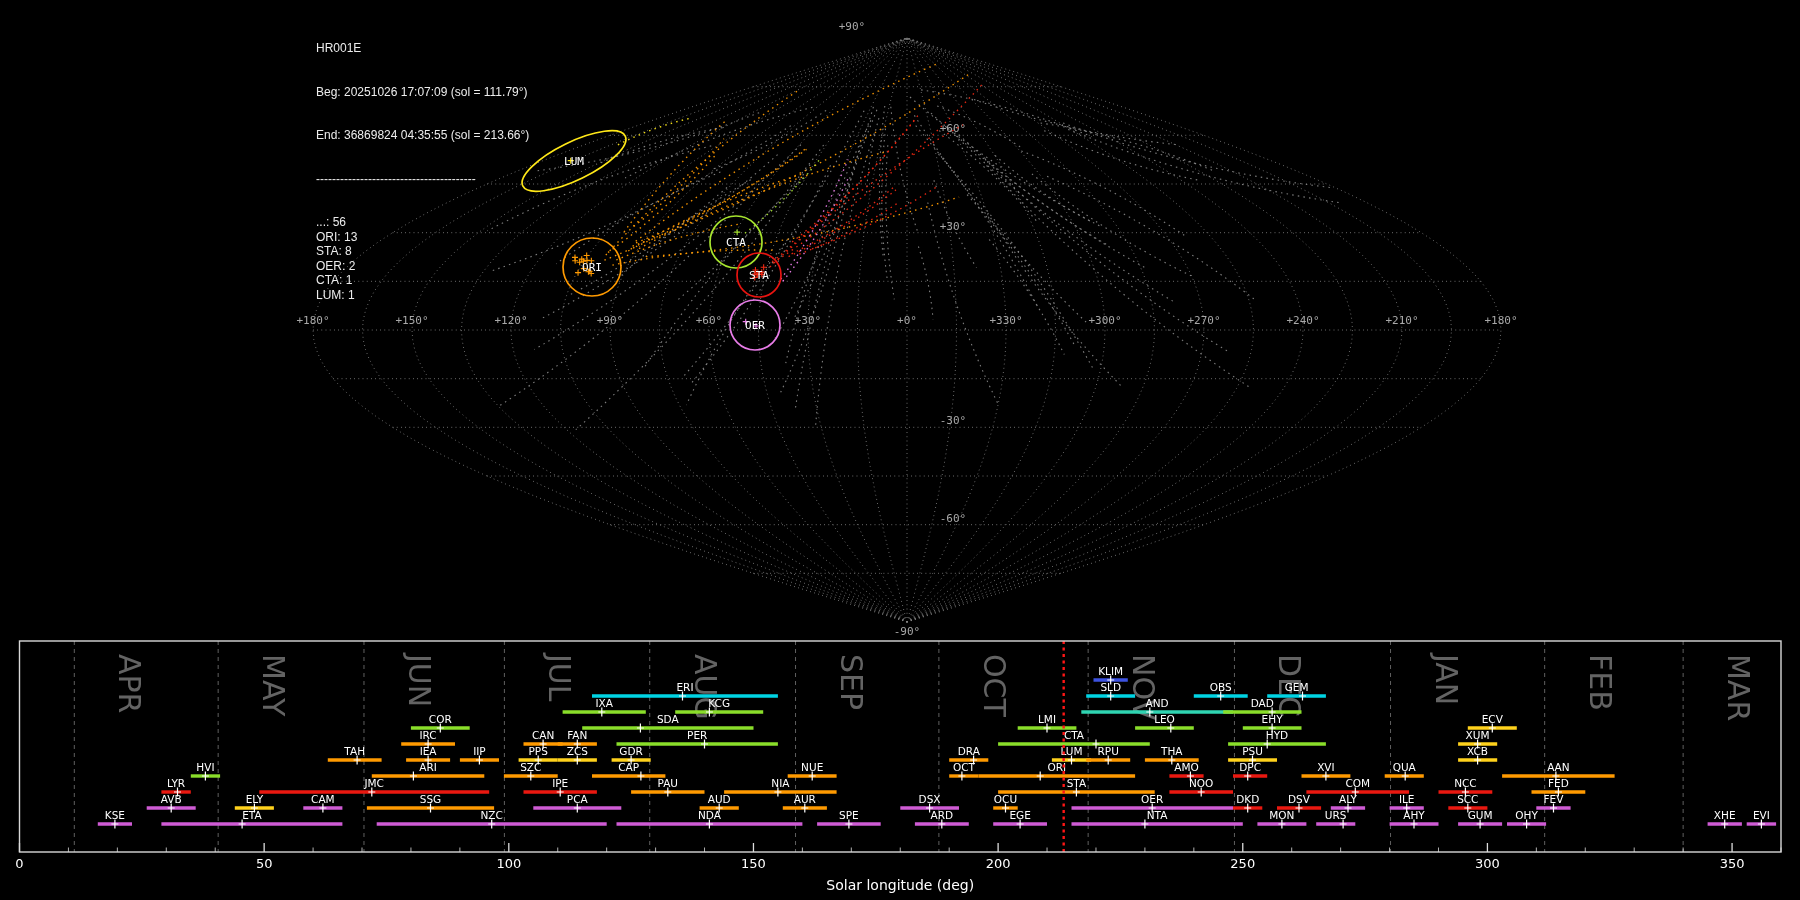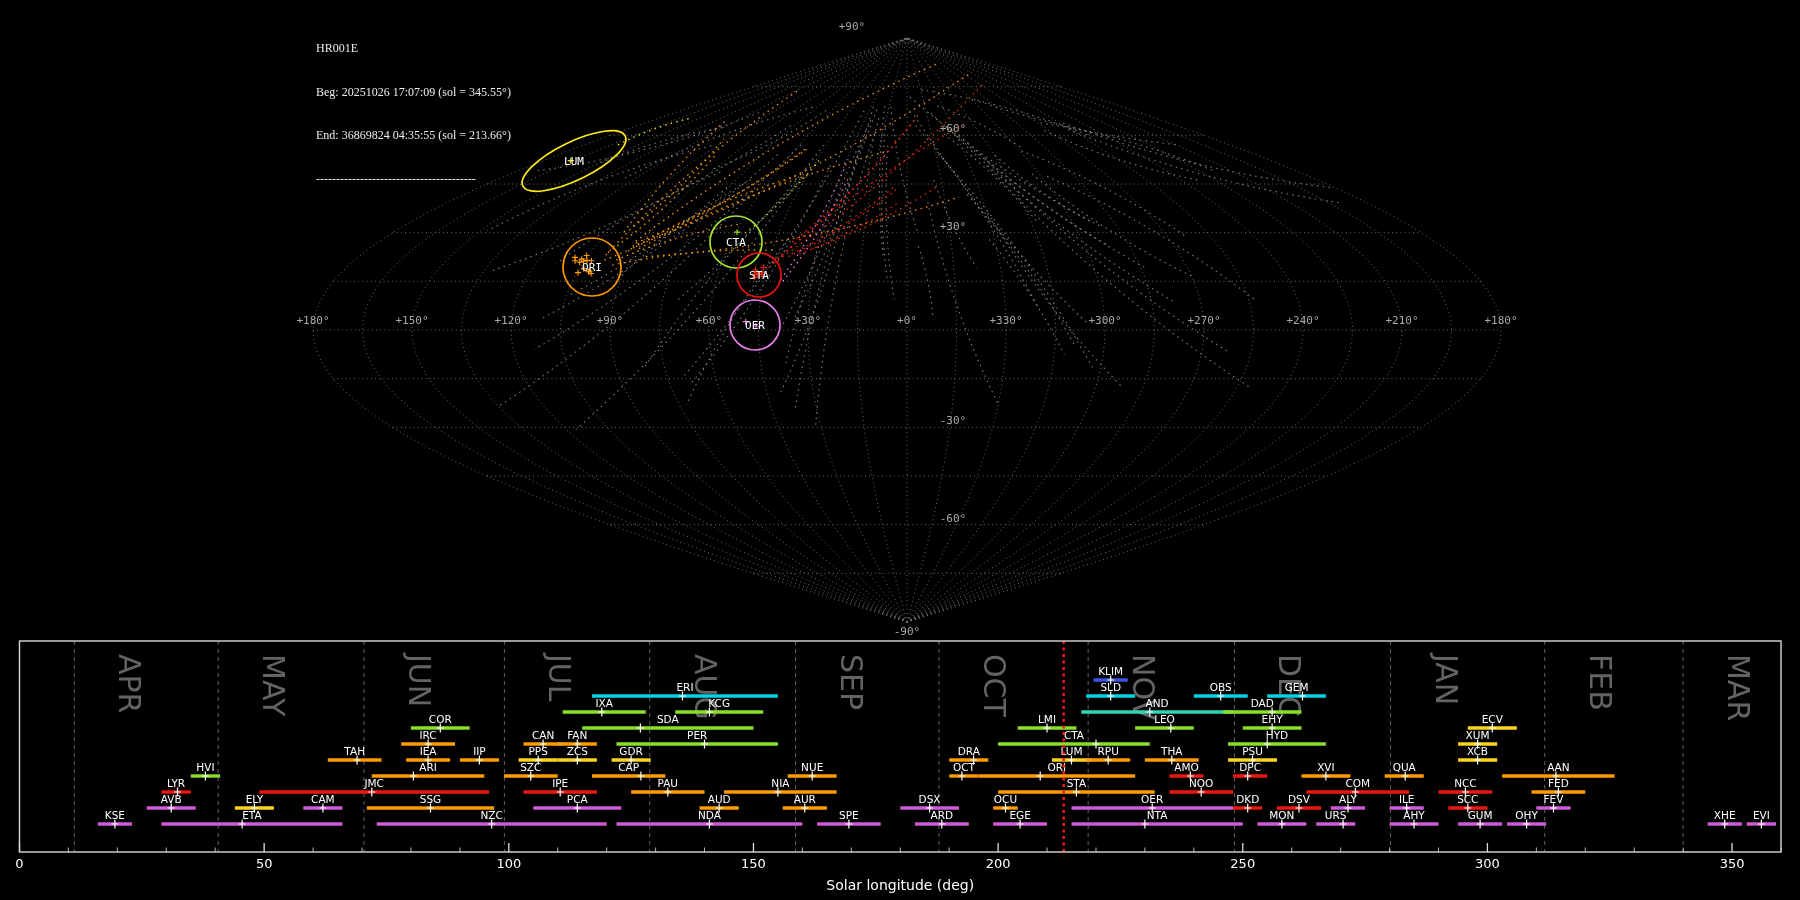--- a/index.html
+++ b/index.html
@@ -1,29 +1,30 @@
 <!DOCTYPE html>
 <html><head>
 <meta charset="utf-8">
 <style>
   html,body{margin:0;padding:0;background:#000;width:1800px;height:900px;overflow:hidden}
   body{font-family:"DejaVu Sans",sans-serif;position:relative;color:#eee}
   #sky{position:absolute;left:0;top:0}
   #tl{position:absolute;left:0;top:640px}
-  #info{position:absolute;left:316px;top:12px;color:#ececec;font-family:Liberation Serif, serif;font-size:12px;line-height:14.5px;white-space:pre;z-index:5}
+  #info{position:absolute;left:316px;top:12px;color:#ececec;font-family:Liberation Sans, sans-serif;font-size:12px;line-height:14.5px;white-space:pre;z-index:5}
   svg text{user-select:none}
 </style>
 </head>
 <body>
 
 <div id="info">
   <div>HR001E</div>
-  <div>Beg: 20251026 17:07:09 (sol = 345.55°)</div>
+  <div>Beg: 20251026 17:07:09 (sol = 111.79°)</div>
   <div>End: 36869824 04:35:55 (sol = 213.66°)</div>
   <div>----------------------------------------</div>
+  <div id="counts"><div>...: 56</div><div>ORI: 13</div><div>STA: 8</div><div>OER: 2</div><div>CTA: 1</div><div>LUM: 1</div></div>
 </div>
 
 <svg id="sky" width="1800" height="640">
     <g stroke="#9c9c9c" stroke-width="1" fill="none" stroke-dasharray="0.8 3.4" opacity="0.85">
       <line x1="753.3" y1="573.3" x2="1060.7" y2="573.3"></line>
       <line x1="610.0" y1="524.7" x2="1204.0" y2="524.7"></line>
       <line x1="487.0" y1="476.0" x2="1327.0" y2="476.0"></line>
       <line x1="392.6" y1="427.3" x2="1421.4" y2="427.3"></line>
       <line x1="333.2" y1="378.7" x2="1480.8" y2="378.7"></line>
       <line x1="313.0" y1="330.0" x2="1501.0" y2="330.0"></line>

